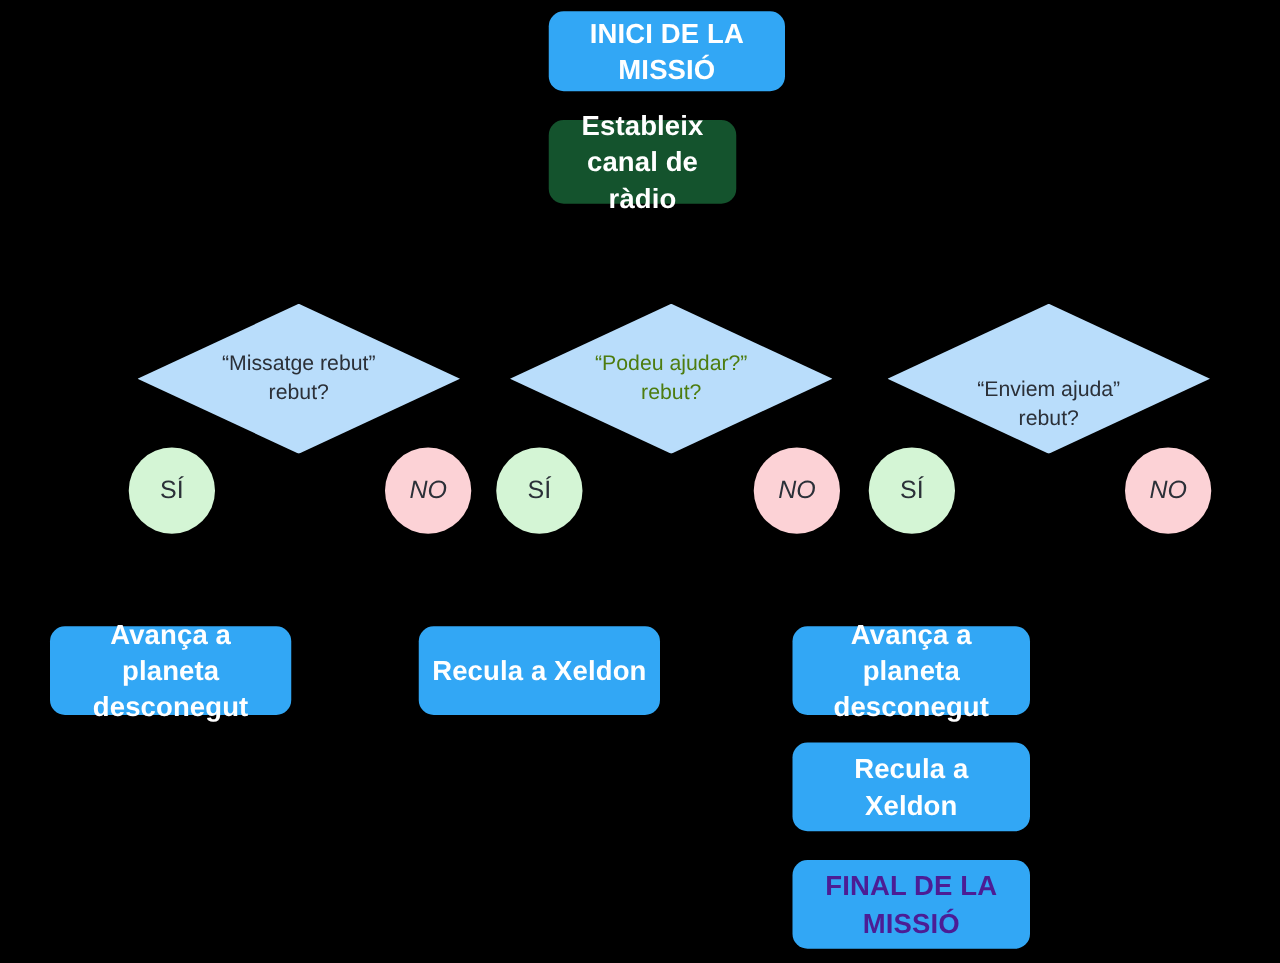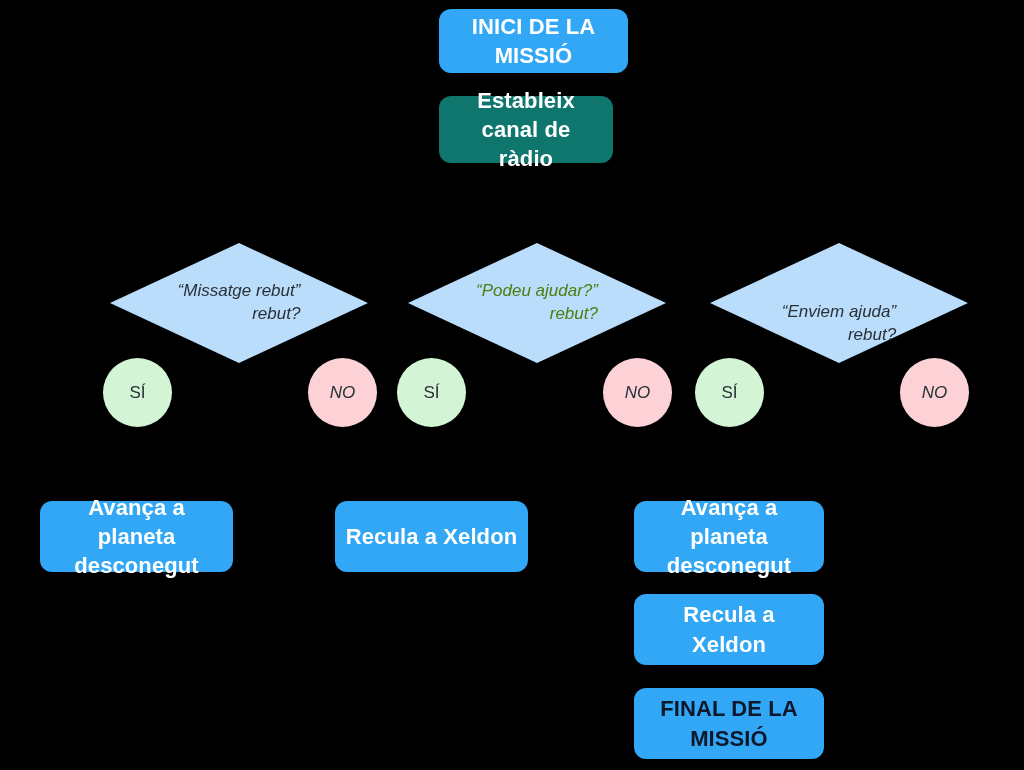--- a/index.html
+++ b/index.html
@@ -53,48 +53,47 @@
     background: #b9ddfb;
     clip-path: polygon(50% 0%, 100% 50%, 50% 100%, 0% 50%);
     border-radius: 4px;
   }
   .node-diamond .diamond-label {
     position: relative;
     z-index: 2;
     color: #2b3038;
     font-size: 17px;
     line-height: 1.34;
-    text-align: right;
+    text-align: center;
     white-space: pre-line;
     max-width: 82%;
-    font-style: italic;
   }
 
   
   .node-circle {
     position: absolute;
     box-sizing: border-box;
     border-radius: 50%;
     display: flex;
     align-items: center;
     justify-content: center;
-    font-size: 17px;
+    font-size: 20px;
     color: #2b3038;
     text-align: right;
   }
   .node-circle.yes { background: #d4f5d5; }
   .node-circle.no  { background: #fcd2d6; font-style: italic; }
 </style>
 </head>
 <body>
 
 <div id="canvas" style="background: rgb(0, 0, 0);">
     <div class="node-box" style="background: rgb(50, 167, 245); color: rgb(255, 255, 255); left: 439px; top: 9px; width: 189px; height: 64px;"><span>INICI DE LA
 MISSIÓ</span></div>
-    <div class="node-box" style="background: #0f766e; color: rgb(255, 255, 255); left: 439px; top: 96px; width: 174px; height: 67px;"><span>Estableix canal de
+    <div class="node-box" style="background: #14532d; color: rgb(255, 255, 255); left: 439px; top: 96px; width: 150px; height: 67px;"><span>Estableix canal de
 ràdio</span></div>
     <div class="node-diamond" style="left: 110px; top: 243px; width: 258px; height: 120px;">
       <div class="diamond-shape" style="background: rgb(185, 221, 251);"></div>
       <div class="diamond-label" style="color: rgb(43, 48, 56);">“Missatge rebut”
 rebut?</div>
     </div>
     <div class="node-diamond" style="left: 408px; top: 243px; width: 258px; height: 120px;">
       <div class="diamond-shape" style="background: rgb(185, 221, 251);"></div>
       <div class="diamond-label" style="color: #4d7c0f;">“Podeu ajudar?”
 rebut?</div>
@@ -121,15 +120,15 @@
     </div>
     <div class="node-circle no" style="background: rgb(252, 210, 214); color: rgb(43, 48, 56); left: 900px; top: 358px; width: 69px; height: 69px;">
       <span>NO</span>
     </div>
     <div class="node-box" style="background: rgb(50, 167, 245); color: rgb(255, 255, 255); left: 40px; top: 501px; width: 193px; height: 71px;"><span>Avança a planeta
 desconegut</span></div>
     <div class="node-box" style="background: rgb(50, 167, 245); color: rgb(255, 255, 255); left: 335px; top: 501px; width: 193px; height: 71px;"><span>Recula a Xeldon</span></div>
     <div class="node-box" style="background: rgb(50, 167, 245); color: rgb(255, 255, 255); left: 634px; top: 501px; width: 190px; height: 71px;"><span>Avança a planeta
 desconegut</span></div>
     <div class="node-box" style="background: rgb(50, 167, 245); color: rgb(255, 255, 255); left: 634px; top: 594px; width: 190px; height: 71px;"><span>Recula a Xeldon</span></div>
-    <div class="node-box" style="background: rgb(50, 167, 245); color: #0f172a; left: 634px; top: 688px; width: 190px; height: 71px;"><span>FINAL DE LA
+    <div class="node-box" style="background: rgb(50, 167, 245); color: #4c1d95; left: 634px; top: 688px; width: 190px; height: 71px;"><span>FINAL DE LA
 MISSIÓ</span></div>
   </div>
 
 </body></html>

